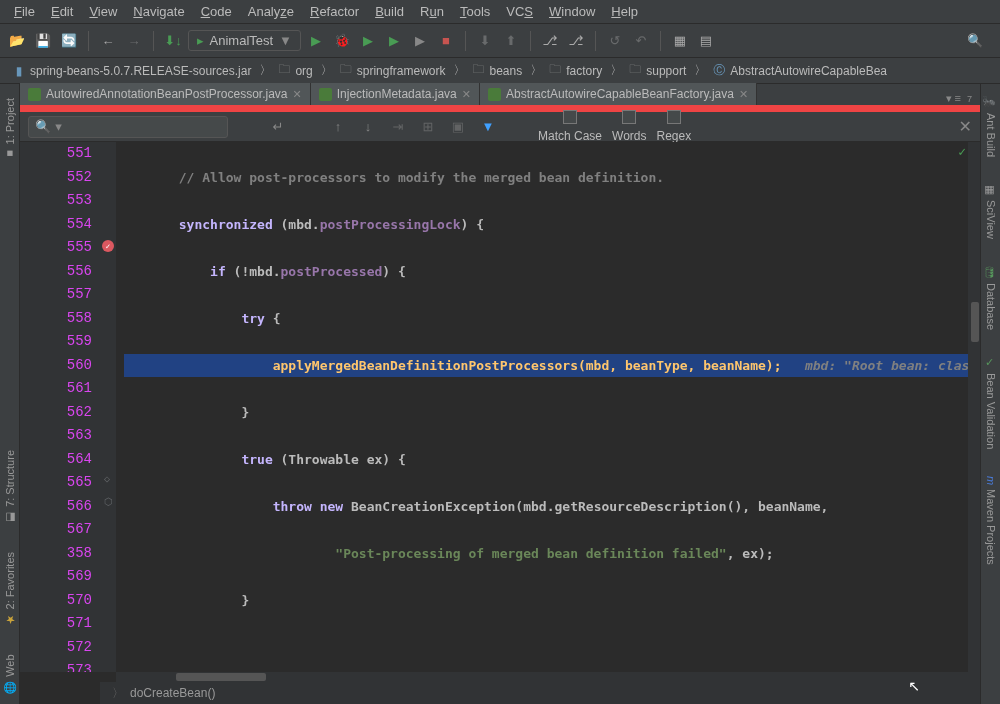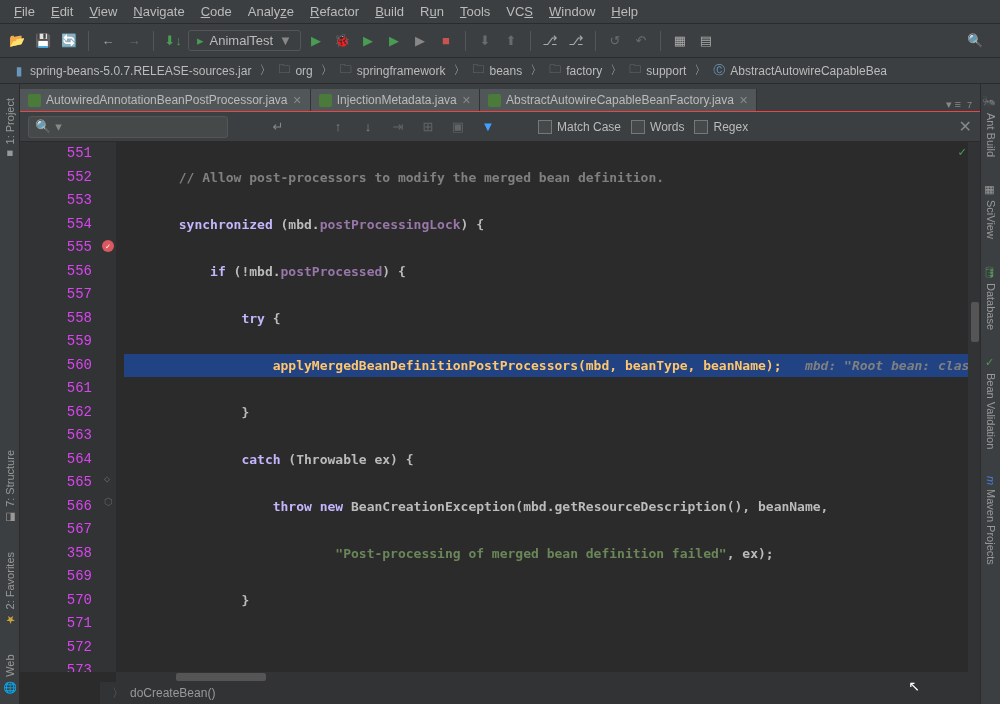--- a/index.html
+++ b/index.html
@@ -115,21 +115,21 @@
   display:flex;
   flex-direction:column;
   min-width:0;
   background:#2b2b2b;
 }
 .tabs {
   height:28px;
   background:#3c3f41;
   display:flex;
   align-items:flex-end;
-  border-bottom:1px solid #ef4444;
+  border-bottom:7px solid #ef4444;
 }
 .tab {
   display:flex;align-items:center;
   padding:4px 8px;
   background:#515658;
   border-right:1px solid #323232;
   gap:5px;
   cursor:pointer;
   font-size:12px;
   color:#bbb;
@@ -152,21 +152,21 @@
   border:1px solid #555;
   border-radius:3px;
   height:22px;
   width:200px;
   display:flex;align-items:center;
   padding:0 6px;
   gap:4px;
   color:#888;
 }
 .search-tool {width:20px;height:20px;display:flex;align-items:center;justify-content:center;color:#888;cursor:pointer;}
-.checkbox-group {display:flex;align-items:center;gap:5px;color:#bbb;font-size:12px;}
+.checkbox-group {display:flex;align-items:center;gap:5px;color:#bbb;font-size:12px;flex-direction:column;}
 .chk {width:14px;height:14px;border:1px solid #777;background:#45494a;}
 .search-close {margin-left:auto;color:#888;cursor:pointer;font-size:16px;}
 .code-area {
   flex:1;
   display:flex;
   background:#2b2b2b;
   font-family: "Consolas","Monaco",monospace;
   font-size:13px;
   overflow:hidden;
   position:relative;
@@ -456,21 +456,21 @@
         <div style="position:absolute;top:331px;left:4px;color:#606366;font-size:10px">◇</div>
         <div style="position:absolute;top:354px;left:4px;color:#606366;font-size:10px">⬡</div>
       </div>
       <div class="code-content">
 <div class="line">       <span class="c-comment">// Allow post-processors to modify the merged bean definition.</span></div>
 <div class="line">       <span class="c-keyword">synchronized</span><span> (mbd.</span><span class="c-field">postProcessingLock</span><span>) {</span></div>
 <div class="line">           <span class="c-keyword">if</span><span> (!mbd.</span><span class="c-field">postProcessed</span><span>) {</span></div>
 <div class="line">               <span class="c-keyword">try</span><span> {</span></div>
 <div class="line hl">                   <span class="c-method">applyMergedBeanDefinitionPostProcessors(mbd, beanType, beanName);</span><span class="c-hint">   mbd: "Root bean: clas</span></div>
 <div class="line">               <span>}</span></div>
-<div class="line">               <span class="c-keyword">catch</span><span> (Throwable ex) {</span></div>
+<div class="line">               <span class="c-keyword">true</span><span> (Throwable ex) {</span></div>
 <div class="line">                   <span class="c-keyword">throw new</span><span> BeanCreationException(mbd.getResourceDescription(), beanName,</span></div>
 <div class="line">                           <span class="c-string">"Post-processing of merged bean definition failed"</span><span>, ex);</span></div>
 <div class="line">               <span>}</span></div>
 
 
 
 
 
 
 

